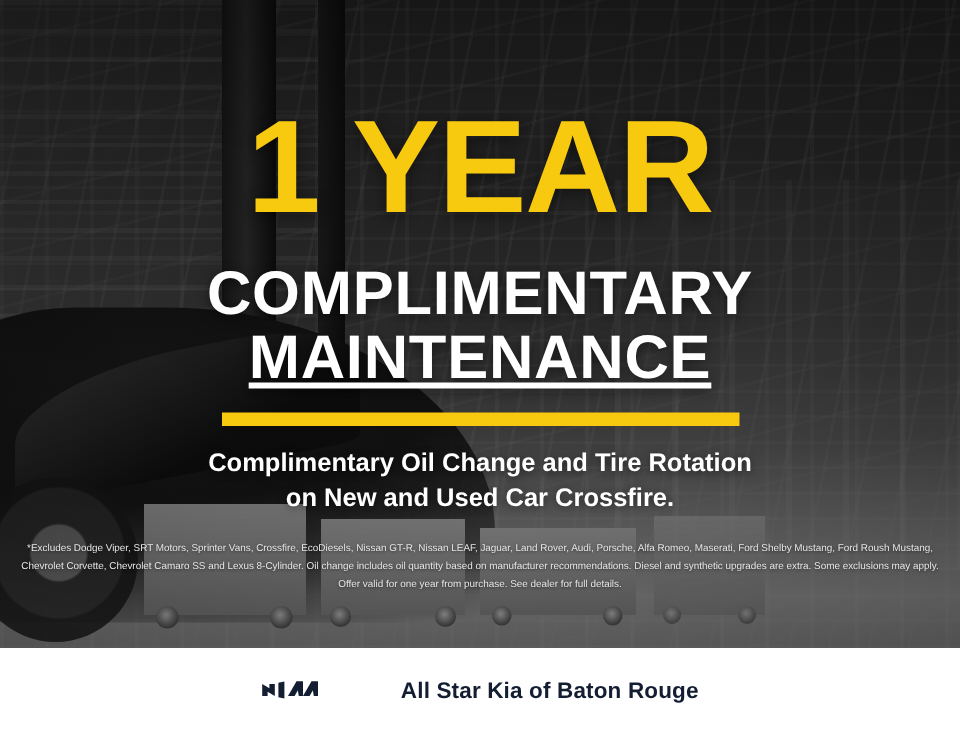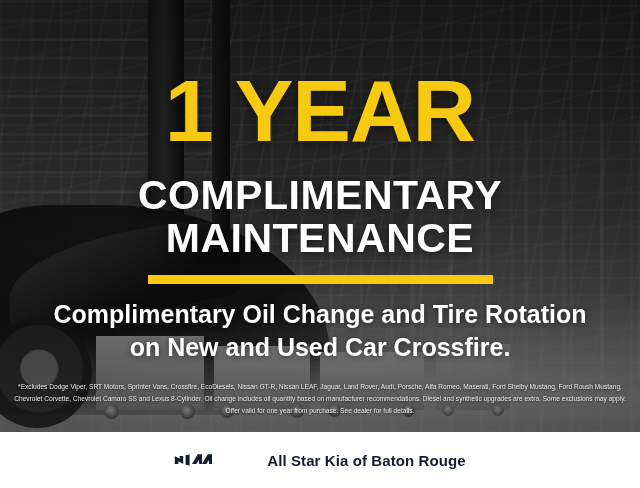--- a/index.html
+++ b/index.html
@@ -139,31 +139,32 @@
     white-space:nowrap;
   }
   .line-maint {
     font-size:41px;
     line-height:1.05;
     font-weight:bold;
     letter-spacing:.5px;
     color:#ffffff;
     text-shadow:0 2px 8px rgba(0,0,0,.5);
     white-space:nowrap;
+    text-decoration:underline;
   }
 
   .rule {
     margin-top:15px;
     width:345px; height:9px;
     background:#f7c90f;
   }
 
   .sub {
     margin-top:14px;
-    font-size:25px;
+    font-size:17px;
     line-height:1.32;
     font-weight:bold;
     color:#ffffff;
     text-shadow:0 1px 6px rgba(0,0,0,.55);
     max-width:600px;
   }
 
   .disclaimer {
     margin-top:17px;
     width:618px;

